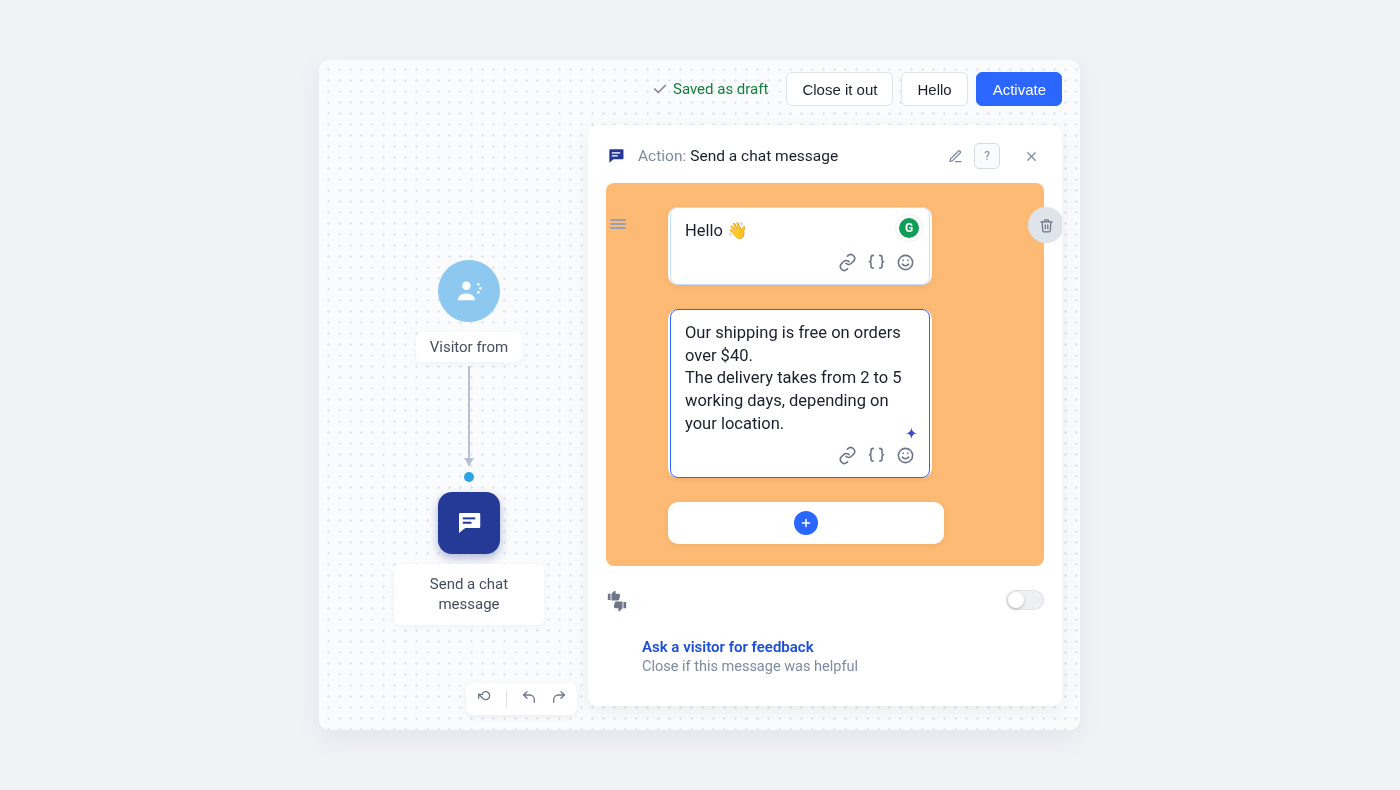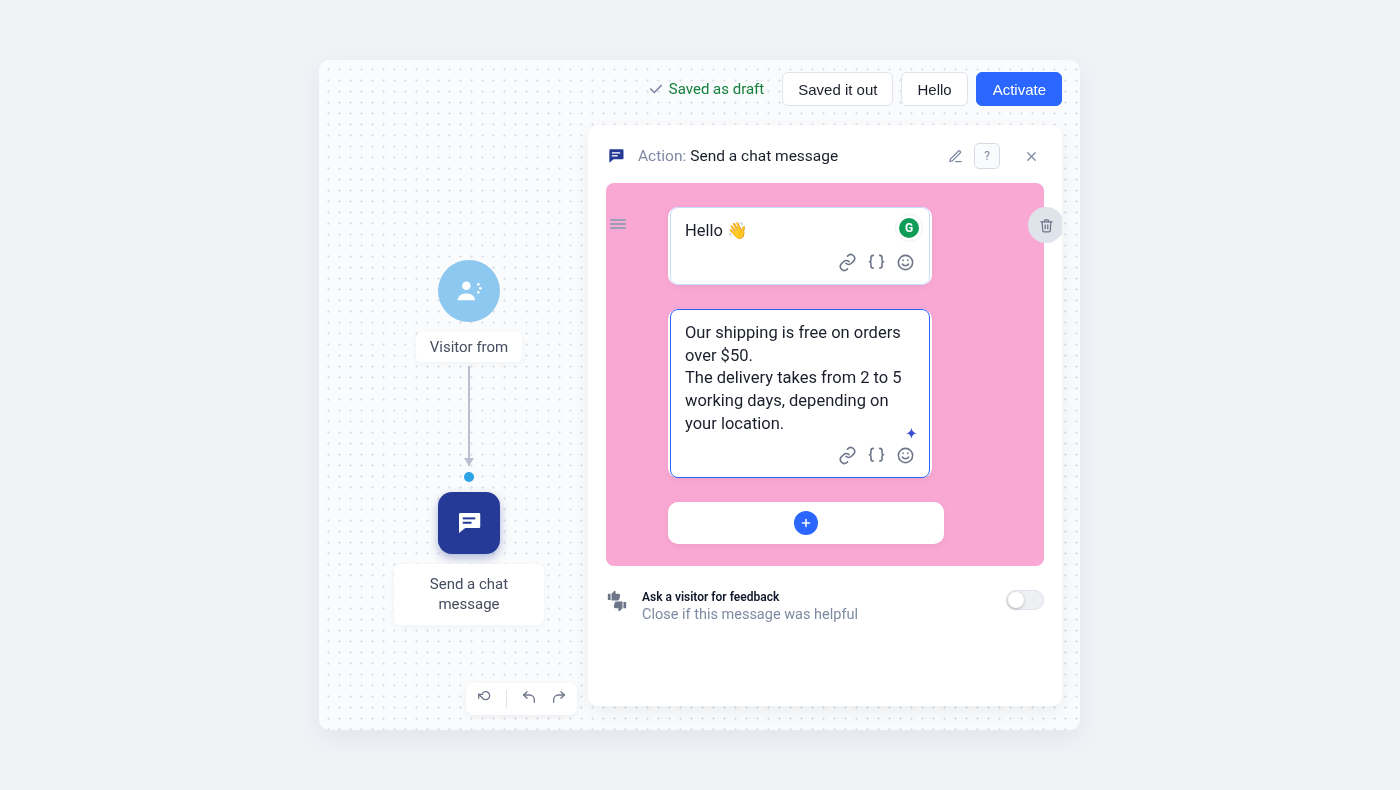--- a/index.html
+++ b/index.html
@@ -147,21 +147,21 @@
   .panel-icon-btn {
     width: 26px; height: 26px; border-radius: 5px;
     display: inline-flex; align-items: center; justify-content: center;
     cursor: pointer;
   }
   .panel-icon-btn.outlined { border: 1px solid #d7dbe5; background: #fafbfc; }
   .panel-icon-btn svg { width: 15px; height: 15px; stroke: #7e8aa3; }
   
   .editor-area {
     margin: 0 18px 12px;
-    background: #f9a8d4;
+    background: #fdba74;
     border-radius: 8px;
     padding: 22px 28px;
     flex: 0 0 auto;
   }
   .msg-block { position: relative; margin-bottom: 24px; }
   .drag-handle {
     position: absolute;
     left: -24px;
     top: 8px;
     color: #98a1b5;
@@ -237,21 +237,21 @@
     display: flex; align-items: center; justify-content: center;
   }
   .add-circle svg { width: 12px; height: 12px; stroke: #fff; }
   
   .feedback-row {
     display: flex; align-items: flex-start;
     padding: 12px 18px 0;
     gap: 14px;
   }
   .thumbs-icons svg { width: 22px; height: 22px; fill: #6d7588; }
-  .feedback-title { font-weight: 600; font-size: 12px; color: #0f172a; }
+  .feedback-title { font-weight: 600; font-size: 15px; color: #1d4ed8; margin-top: 48px; }
   .feedback-sub { font-size: 14.5px; color: #7e8aa3; margin-top: 2px; }
   .feedback-row .spacer { flex: 1; }
   .toggle {
     width: 38px; height: 20px; border-radius: 10px;
     background: #eef0f4; position: relative; cursor: pointer;
     box-shadow: inset 0 0 0 1px #e0e3eb;
   }
   .toggle .knob {
     width: 16px; height: 16px; border-radius: 50%;
     background: #fff; position: absolute; top: 2px; left: 2px;
@@ -279,21 +279,21 @@
 <div class="app">
   <div class="canvas-bg"></div>
 
   <div class="topbar">
     <div class="saved-status">
       <svg class="check-icon" viewBox="0 0 16 16" fill="none" stroke-width="2" stroke-linecap="round" stroke-linejoin="round">
           <polyline points="2,8 6,12 14,4"></polyline>
         </svg>
       <span>Saved as draft</span>
     </div>
-    <button class="btn">Saved it out</button>
+    <button class="btn">Close it out</button>
     <button class="btn">Hello</button>
     <button class="btn btn-primary">Activate</button>
   </div>
 
   <div class="flow">
     <div class="node-circle">
       <svg viewBox="0 0 24 24" width="32" height="32" fill="#ffffff">
         <circle cx="10" cy="8" r="3.2"></circle>
         <path d="M3.5 19c0-3.2 2.9-5.2 6.5-5.2s6.5 2 6.5 5.2z"></path>
         <circle cx="19" cy="7" r="1"></circle>
@@ -406,21 +406,21 @@
                     <line x1="15" y1="9" x2="15" y2="9.5"></line>
                   </svg></span>
             </div>
           </div>
         </div>
       </div>
 
       <div class="msg-block">
         <div class="msg-card active">
           <div class="msg-card-inner">
-            <div class="msg-text">Our shipping is free on orders over $50.
+            <div class="msg-text">Our shipping is free on orders over $40.
 The delivery takes from 2 to 5 working days, depending on your location.</div>
             <span class="plus-mark">✦</span>
             <div class="msg-toolbar">
               <span><svg viewBox="0 0 24 24" stroke-width="2" stroke-linecap="round" stroke-linejoin="round">
                     <path d="M10 13a5 5 0 0 0 7 0l3-3a5 5 0 0 0-7-7l-1 1"></path>
                     <path d="M14 11a5 5 0 0 0-7 0l-3 3a5 5 0 0 0 7 7l1-1"></path>
                   </svg></span>
               <span><svg viewBox="0 0 24 24" stroke-width="2" stroke-linecap="round" stroke-linejoin="round">
                     <path d="M8 3a3 3 0 0 0-3 3v3a2 2 0 0 1-2 2 2 2 0 0 1 2 2v3a3 3 0 0 0 3 3"></path>
                     <path d="M16 3a3 3 0 0 1 3 3v3a2 2 0 0 0 2 2 2 2 0 0 0-2 2v3a3 3 0 0 1-3 3"></path>

